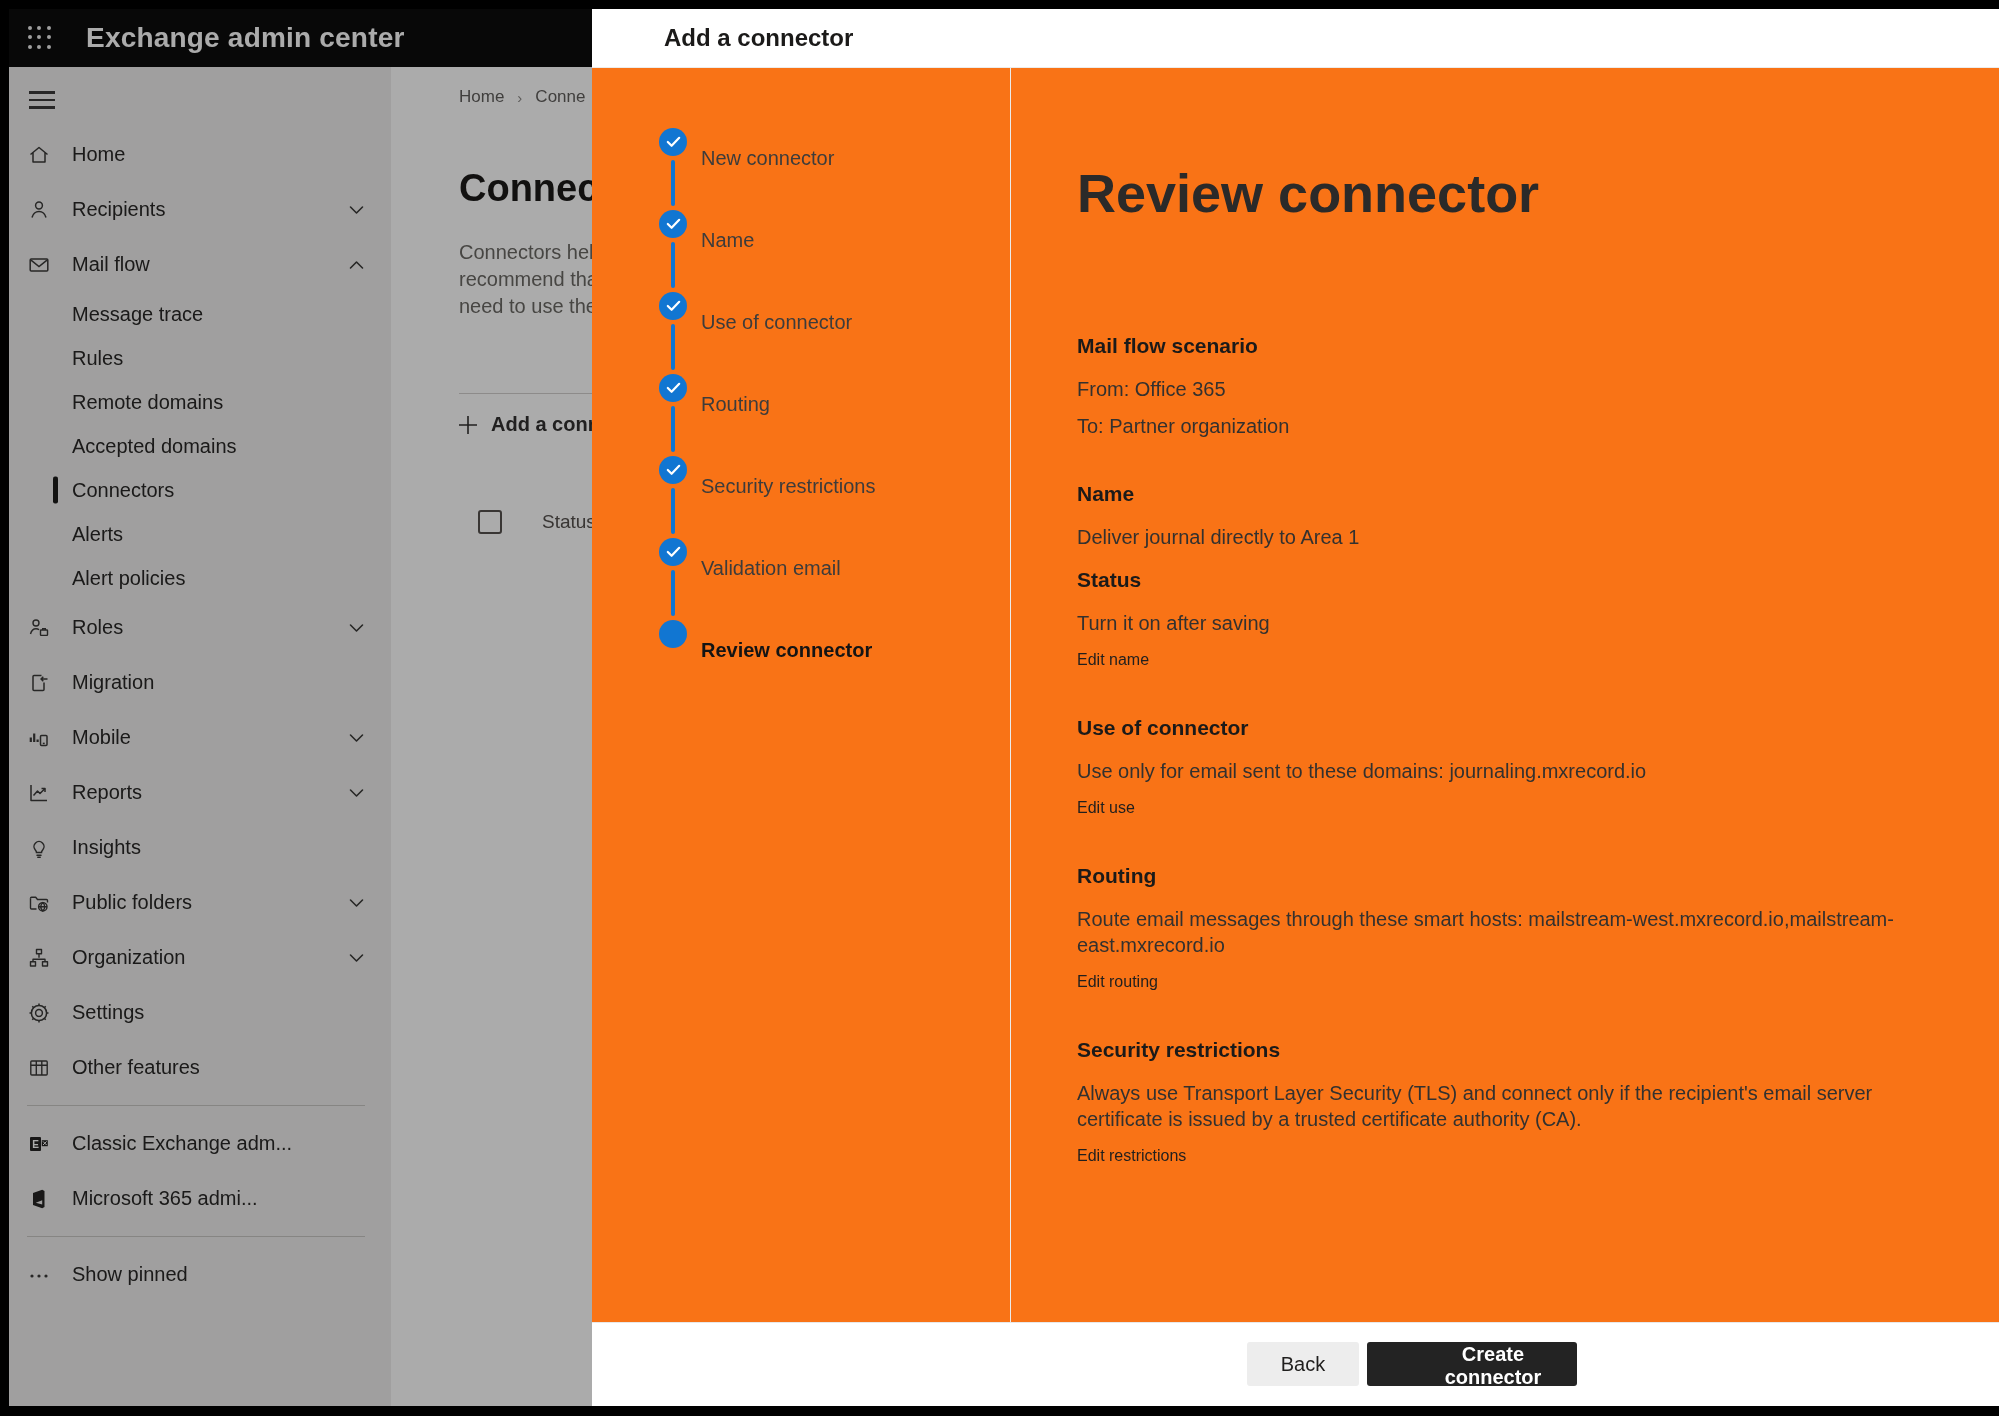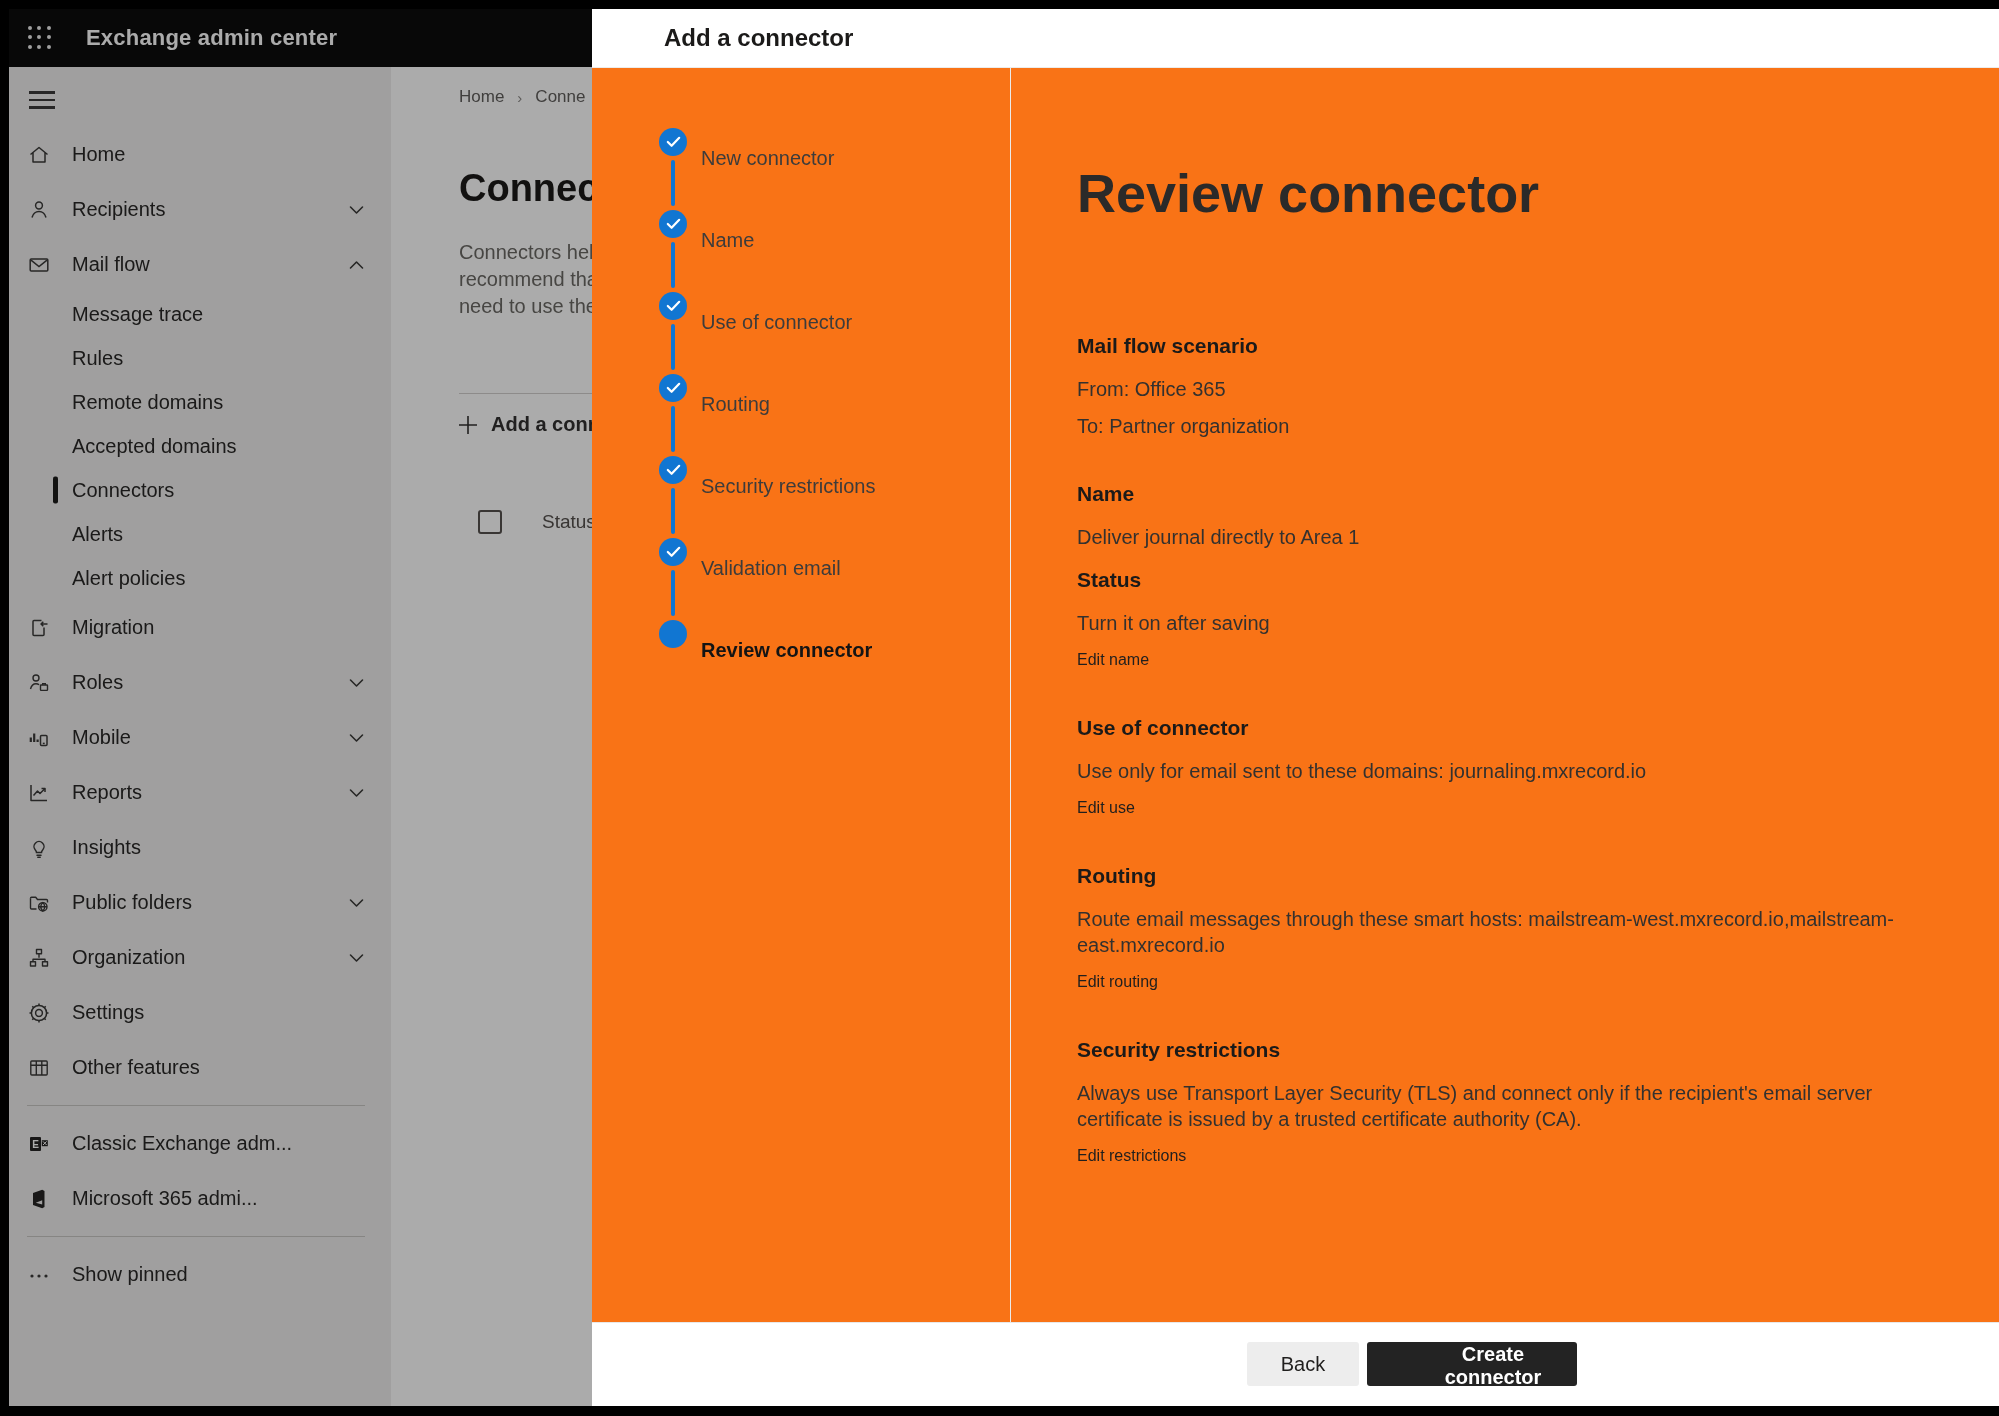--- a/index.html
+++ b/index.html
@@ -4,21 +4,21 @@
 <style>
   html,body{margin:0;padding:0;background:#000;}
   .screen{position:relative;width:1999px;height:1416px;background:#000;overflow:hidden;
           font-family:"Liberation Sans",sans-serif;-webkit-font-smoothing:antialiased;}
   .app{position:absolute;left:9px;top:9px;width:1976px;height:1397px;background:#fff;overflow:hidden;}
 
   
   .topbar{position:absolute;left:0;top:0;width:100%;height:58px;background:#0c0c0c;display:flex;align-items:center;}
   .waffle{width:24px;height:24px;margin-left:19px;display:grid;grid-template-columns:repeat(3,1fr);gap:4px;cursor:pointer;}
   .waffle i{width:4px;height:4px;border-radius:50%;background:#ededed;}
-  .topbar-title{margin-left:34px;color:#ffffff;font-size:22px;font-weight:600;letter-spacing:.2px;}
+  .topbar-title{margin-left:34px;color:#ffffff;font-size:28px;font-weight:600;letter-spacing:.2px;}
 
   
   .workspace{position:absolute;left:0;top:58px;width:100%;height:1339px;display:flex;}
   .sidebar{width:382px;flex:none;background:#efeeed;position:relative;}
   .hamburger{position:absolute;left:20px;top:24px;width:26px;cursor:pointer;}
   .hamburger i{display:block;height:2.5px;background:#3b3a39;margin-bottom:5px;}
   .nav{position:absolute;left:0;top:60px;width:100%;}
   .nav-item{position:relative;display:flex;align-items:center;height:55px;padding-left:18px;cursor:pointer;}
   .nav-item.sub{height:44px;padding-left:63px;}
   .nav-icon{width:24px;height:24px;margin-right:21px;flex:none;}
@@ -155,42 +155,42 @@
               <span class="nav-label">Connectors</span>
             </div>
             <div class="nav-item sub">
               <span class="nav-label">Alerts</span>
             </div>
             <div class="nav-item sub">
               <span class="nav-label">Alert policies</span>
             </div>
             <div class="nav-item">
               <span class="nav-icon">
-                <svg width="24" height="24" viewBox="0 0 24 24" fill="none" stroke="#3b3a39" stroke-width="1.5" stroke-linejoin="round">
-                  <path d="M14.5 4.5H7a1 1 0 0 0-1 1v13a1 1 0 0 0 1 1h9a1 1 0 0 0 1-1v-7"></path>
-                  <path d="M20.5 8h-6.2m2-2.2L14 8l2.3 2.2"></path>
-                </svg>
-              </span>
-              <span class="nav-label">Migration</span>
-            </div>
-            <div class="nav-item">
-              <span class="nav-icon">
                 <svg width="24" height="24" viewBox="0 0 24 24" fill="none" stroke="#3b3a39" stroke-width="1.4">
                   <circle cx="9" cy="7" r="3"></circle>
                   <path d="M3.5 18c.9-3.6 2.9-5.2 5.5-5.2 1.2 0 2.2.3 3.1 1"></path>
                   <rect x="13.5" y="14" width="7" height="5.4" rx=".6"></rect>
                   <path d="M15.7 14v-1.4h2.6V14"></path>
                 </svg>
               </span>
               <span class="nav-label">Roles</span>
               <span class="chev down">
                 <svg width="15" height="10" viewBox="0 0 15 10" fill="none" stroke="#3b3a39" stroke-width="1.6" stroke-linecap="round" stroke-linejoin="round">
                   <path d="M1.5 2 7.5 8l6-6"></path>
                 </svg>
               </span>
+            </div>
+            <div class="nav-item">
+              <span class="nav-icon">
+                <svg width="24" height="24" viewBox="0 0 24 24" fill="none" stroke="#3b3a39" stroke-width="1.5" stroke-linejoin="round">
+                  <path d="M14.5 4.5H7a1 1 0 0 0-1 1v13a1 1 0 0 0 1 1h9a1 1 0 0 0 1-1v-7"></path>
+                  <path d="M20.5 8h-6.2m2-2.2L14 8l2.3 2.2"></path>
+                </svg>
+              </span>
+              <span class="nav-label">Migration</span>
             </div>
             <div class="nav-item">
               <span class="nav-icon">
                 <svg width="24" height="24" viewBox="0 0 24 24" fill="none" stroke="#3b3a39" stroke-width="1.5">
                   <path d="M3.8 16v-4.5M7.2 16V7.5M10.6 16v-2.5" stroke-width="2.2"></path>
                   <rect x="13.5" y="9.5" width="6.5" height="10" rx="1"></rect>
                   <path d="M15.8 17.4h1.9"></path>
                 </svg>
               </span>
               <span class="nav-label">Mobile</span>

